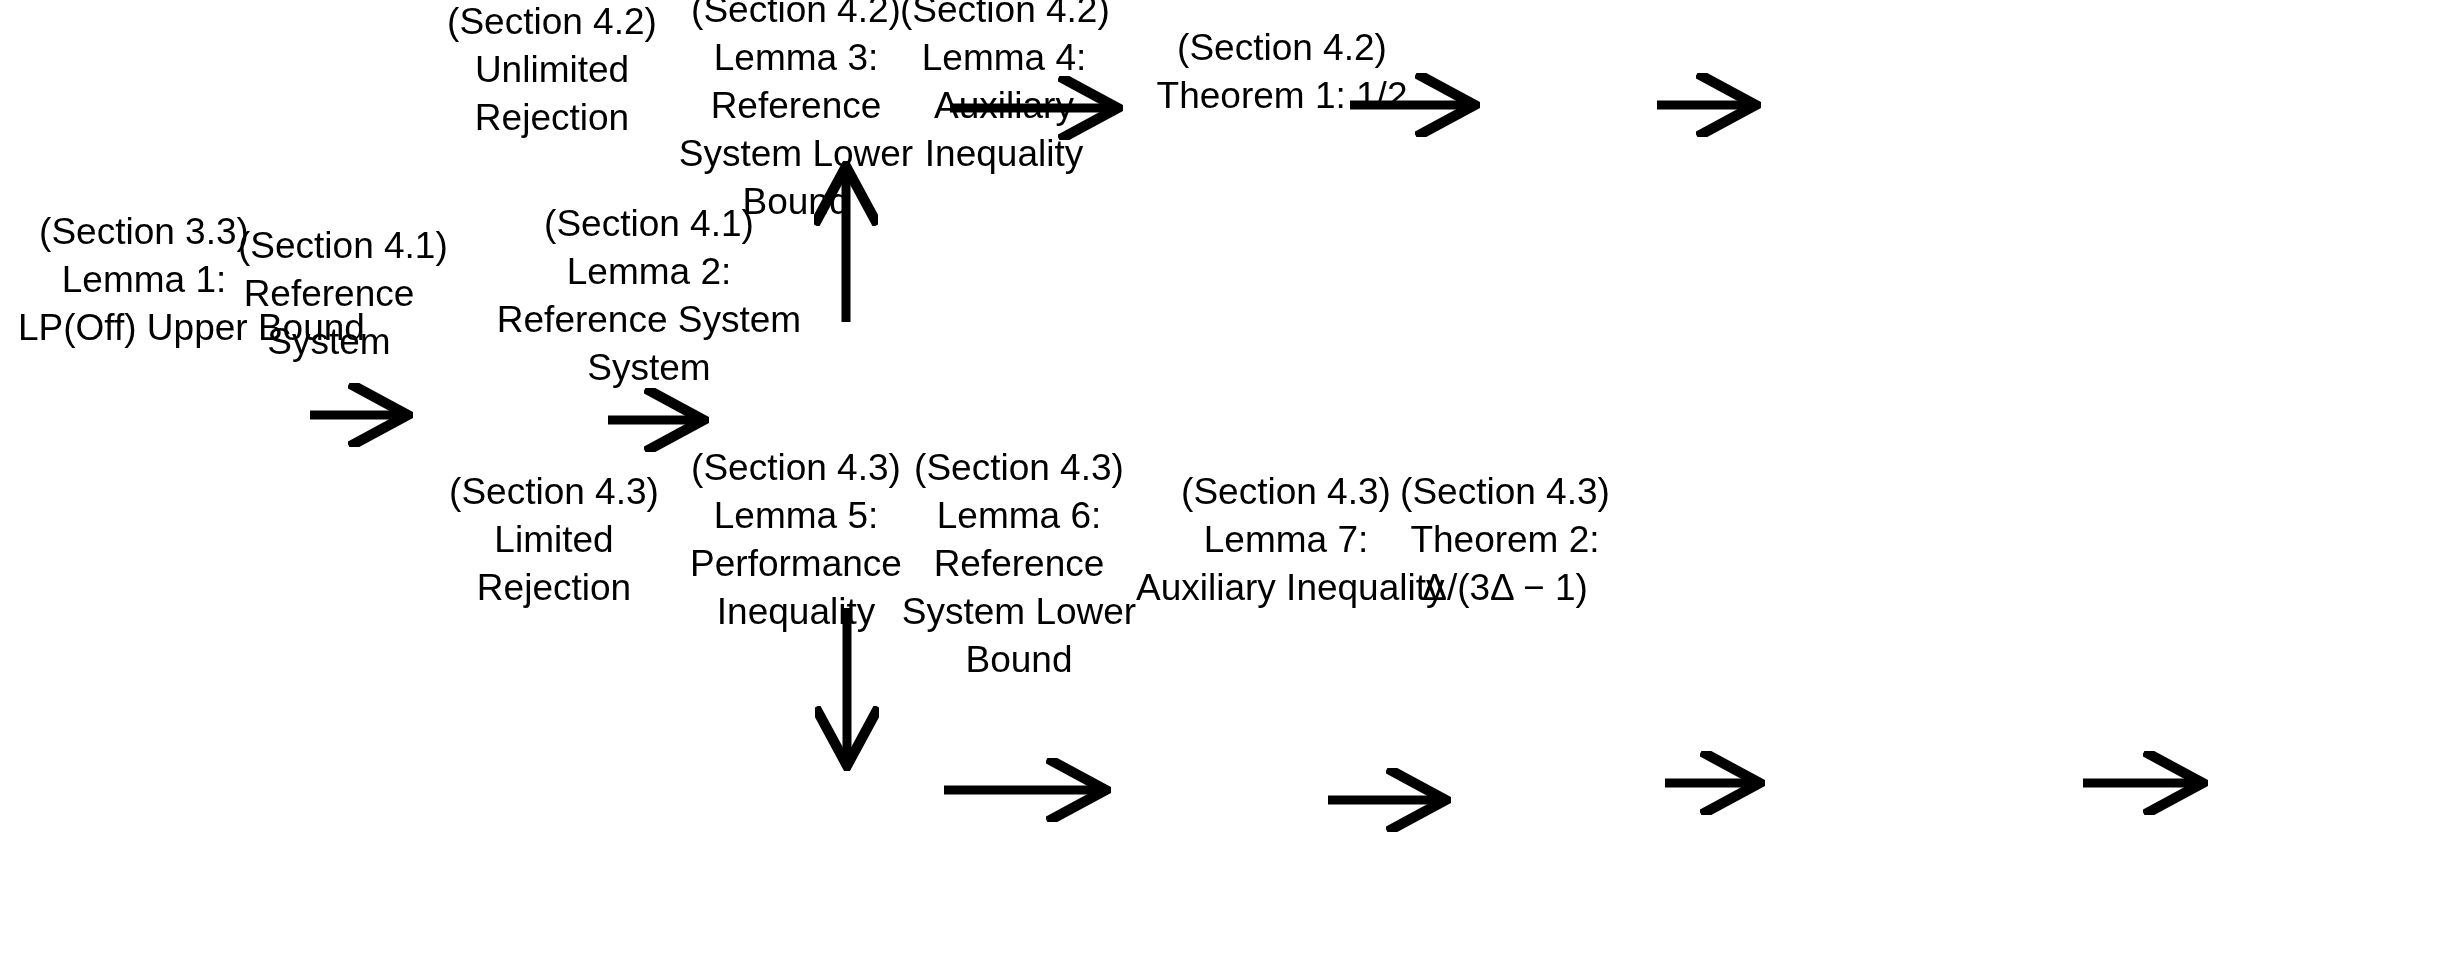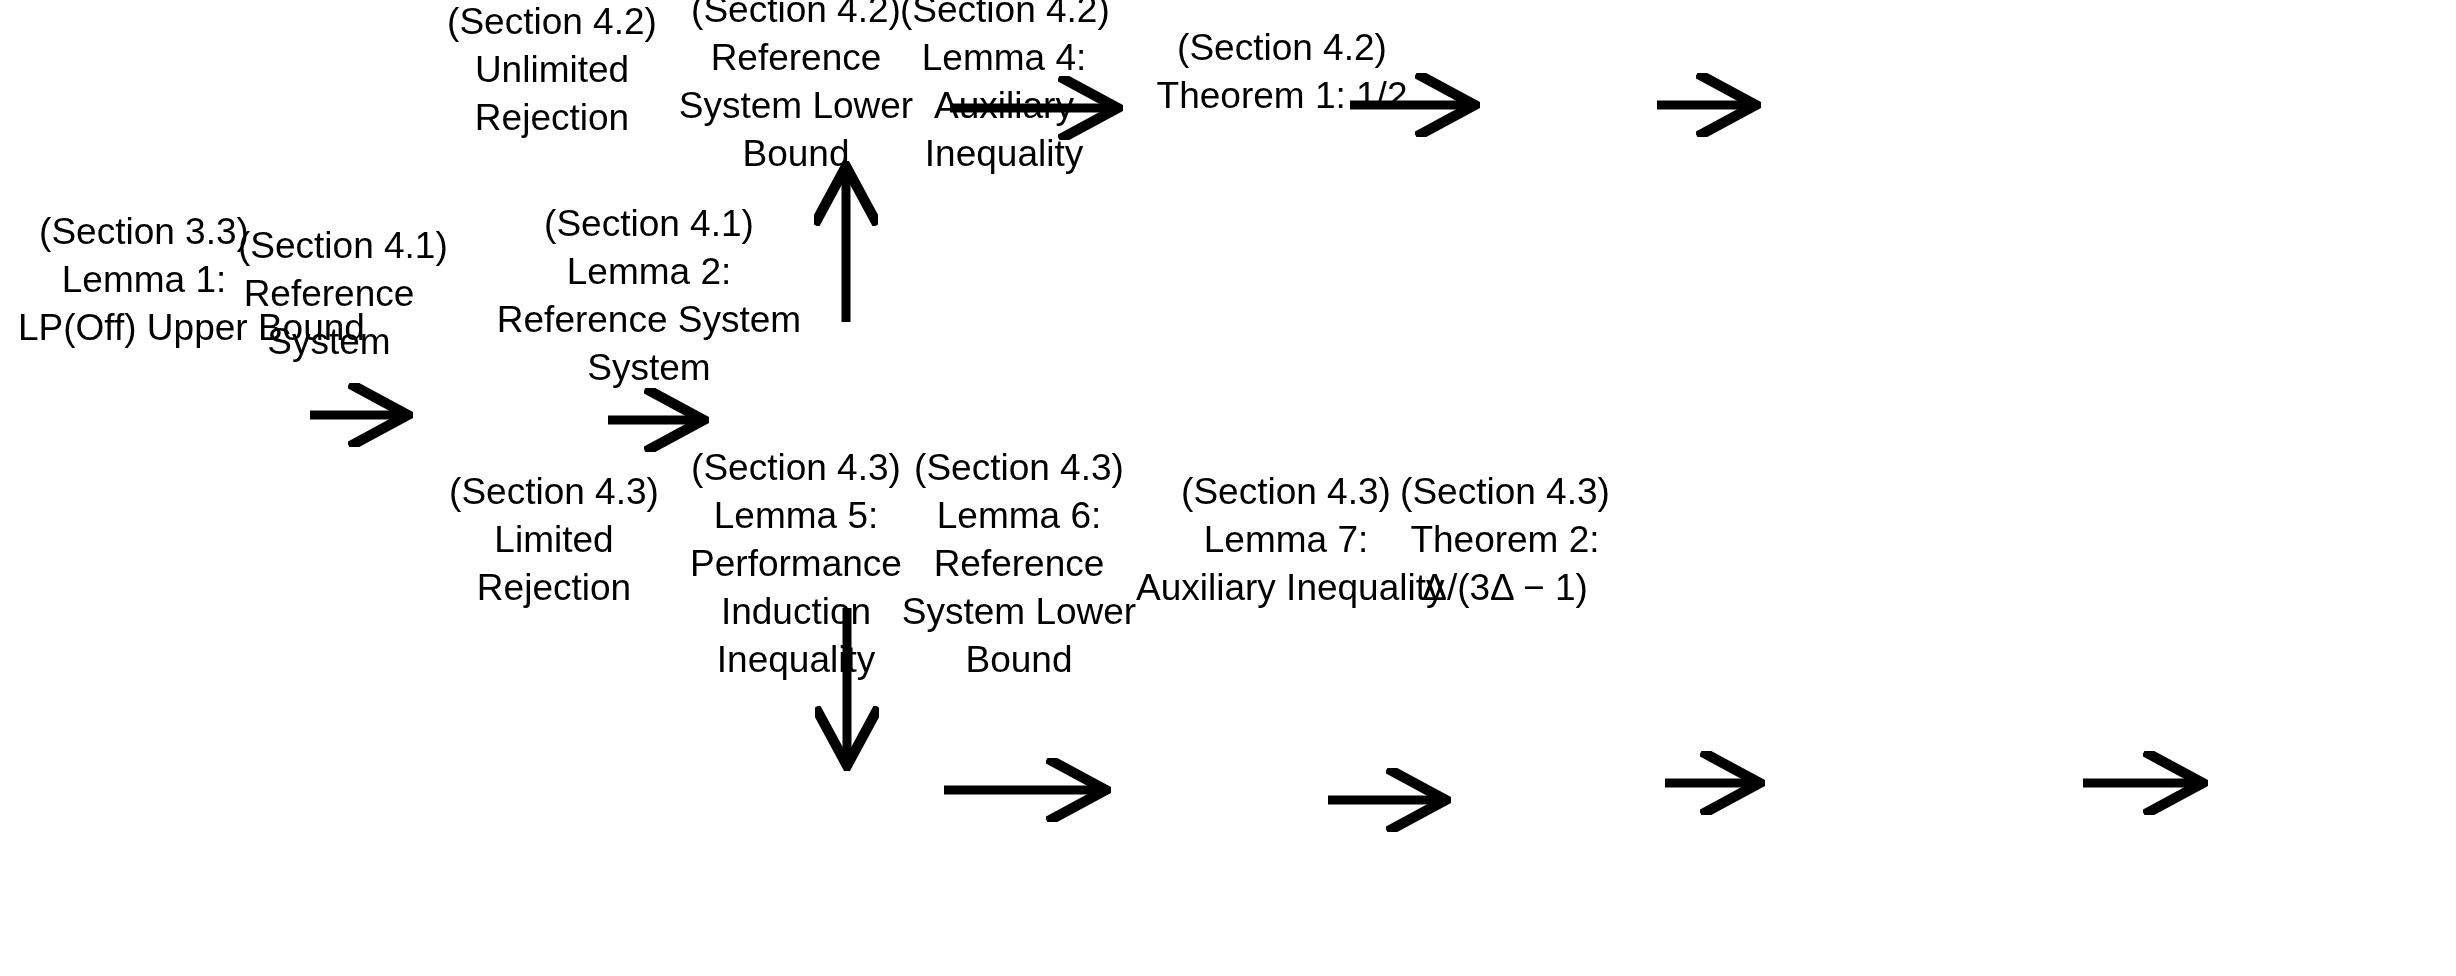--- a/index.html
+++ b/index.html
@@ -105,20 +105,21 @@
   </div>
 
   <div class="node" id="n-unlimited">
     <span class="ln">(Section 4.2)</span>
     <span class="ln">Unlimited</span>
     <span class="ln">Rejection</span>
   </div>
 
   <div class="node" id="n-lemma3">
     <span class="ln">(Section 4.2)</span>
+    <span class="ln">Lemma 3:</span>
     <span class="ln">Reference</span>
     <span class="ln">System Lower</span>
     <span class="ln">Bound</span>
   </div>
 
   <div class="node" id="n-lemma4">
     <span class="ln">(Section 4.2)</span>
     <span class="ln">Lemma 4:</span>
     <span class="ln">Auxiliary</span>
     <span class="ln">Inequality</span>
@@ -132,21 +133,20 @@
   <div class="node" id="n-limited">
     <span class="ln">(Section 4.3)</span>
     <span class="ln">Limited</span>
     <span class="ln">Rejection</span>
   </div>
 
   <div class="node" id="n-lemma5">
     <span class="ln">(Section 4.3)</span>
     <span class="ln">Lemma 5:</span>
     <span class="ln">Performance</span>
-    <span class="ln">Induction</span>
     <span class="ln">Inequality</span>
   </div>
 
   <div class="node" id="n-lemma6">
     <span class="ln">(Section 4.3)</span>
     <span class="ln">Lemma 6:</span>
     <span class="ln">Reference</span>
     <span class="ln">System Lower</span>
     <span class="ln">Bound</span>
   </div>

